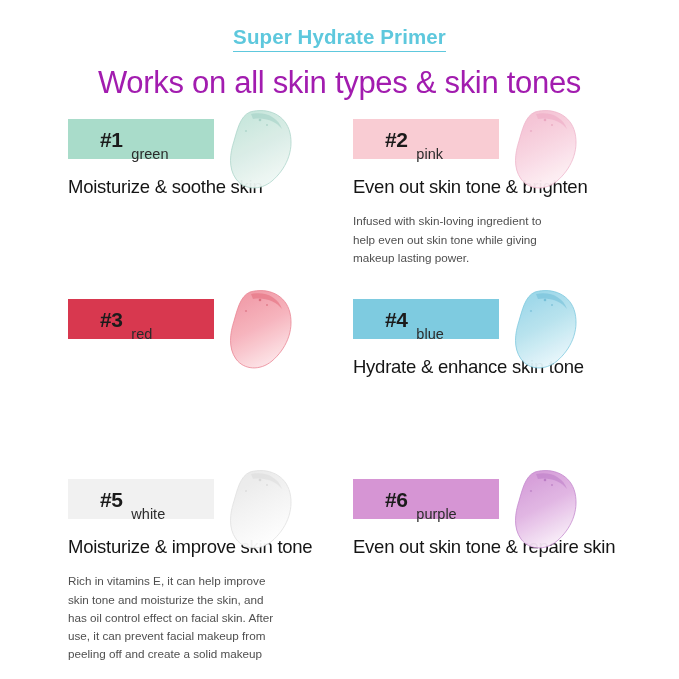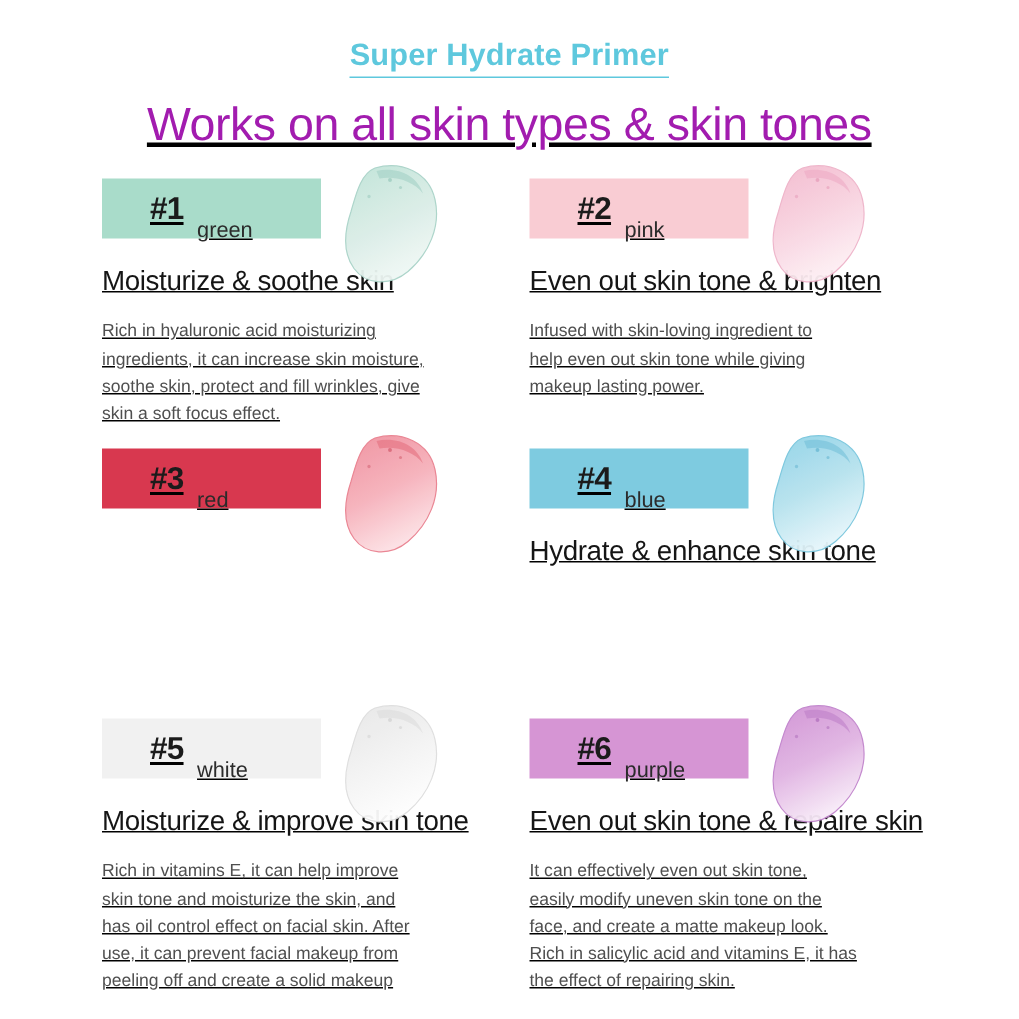--- a/index.html
+++ b/index.html
@@ -12,21 +12,20 @@
     font-family: "Liberation Sans", sans-serif;
     -webkit-font-smoothing: antialiased;
   }
   .page {
     position: relative;
     width: 679px;
     height: 679px;
     background: #ffffff;
     overflow: hidden;
     box-sizing: border-box;
-    text-decoration: underline;
   }
 
   
   .header {
     text-align: center;
     padding-top: 26px;
   }
   .brand-link {
     display: inline-block;
     font-size: 20.5px;
@@ -147,24 +146,20 @@
           <circle cx="40" cy="13" r="1.3" fill="#8fc3b6" opacity="0.6"></circle>
           <circle cx="47" cy="18" r="1" fill="#8fc3b6" opacity="0.5"></circle>
           <circle cx="26" cy="24" r="1.1" fill="#8fc3b6" opacity="0.45"></circle>
         </svg>
       </div>
       <div class="label-bar" style="background:#a9dcca">
         <span class="label-num">#1</span>
         <span class="label-color">green</span>
       </div>
       <h2 class="cell-heading">Moisturize &amp; soothe skin</h2>
-      <p class="cell-body">Rich in hyaluronic acid moisturizing
-ingredients, it can increase skin moisture,
-soothe skin, protect and fill wrinkles, give
-skin a soft focus effect.</p>
     </div>
 
     <div class="cell">
       <div class="swatch">
         <svg viewBox="0 0 78 86" xmlns="http://www.w3.org/2000/svg">
           <defs>
             <linearGradient id="g2" x1="0" y1="0" x2="0.4" y2="1">
               <stop offset="0%" stop-color="#f3b9cd"></stop>
               <stop offset="55%" stop-color="#f8d3e0"></stop>
               <stop offset="100%" stop-color="#fdeef3"></stop>
@@ -278,21 +273,16 @@
           <circle cx="40" cy="13" r="1.3" fill="#a763b5" opacity="0.6"></circle>
           <circle cx="47" cy="18" r="1" fill="#a763b5" opacity="0.5"></circle>
           <circle cx="26" cy="24" r="1.1" fill="#a763b5" opacity="0.45"></circle>
         </svg>
       </div>
       <div class="label-bar" style="background:#d695d4">
         <span class="label-num">#6</span>
         <span class="label-color">purple</span>
       </div>
       <h2 class="cell-heading">Even out skin tone &amp; repaire skin</h2>
-      <p class="cell-body">It can effectively even out skin tone,
-easily modify uneven skin tone on the
-face, and create a matte makeup look.
-Rich in salicylic acid and vitamins E, it has
-the effect of repairing skin.</p>
     </div>
 
   </div>
 </div>
 
 </body></html>

